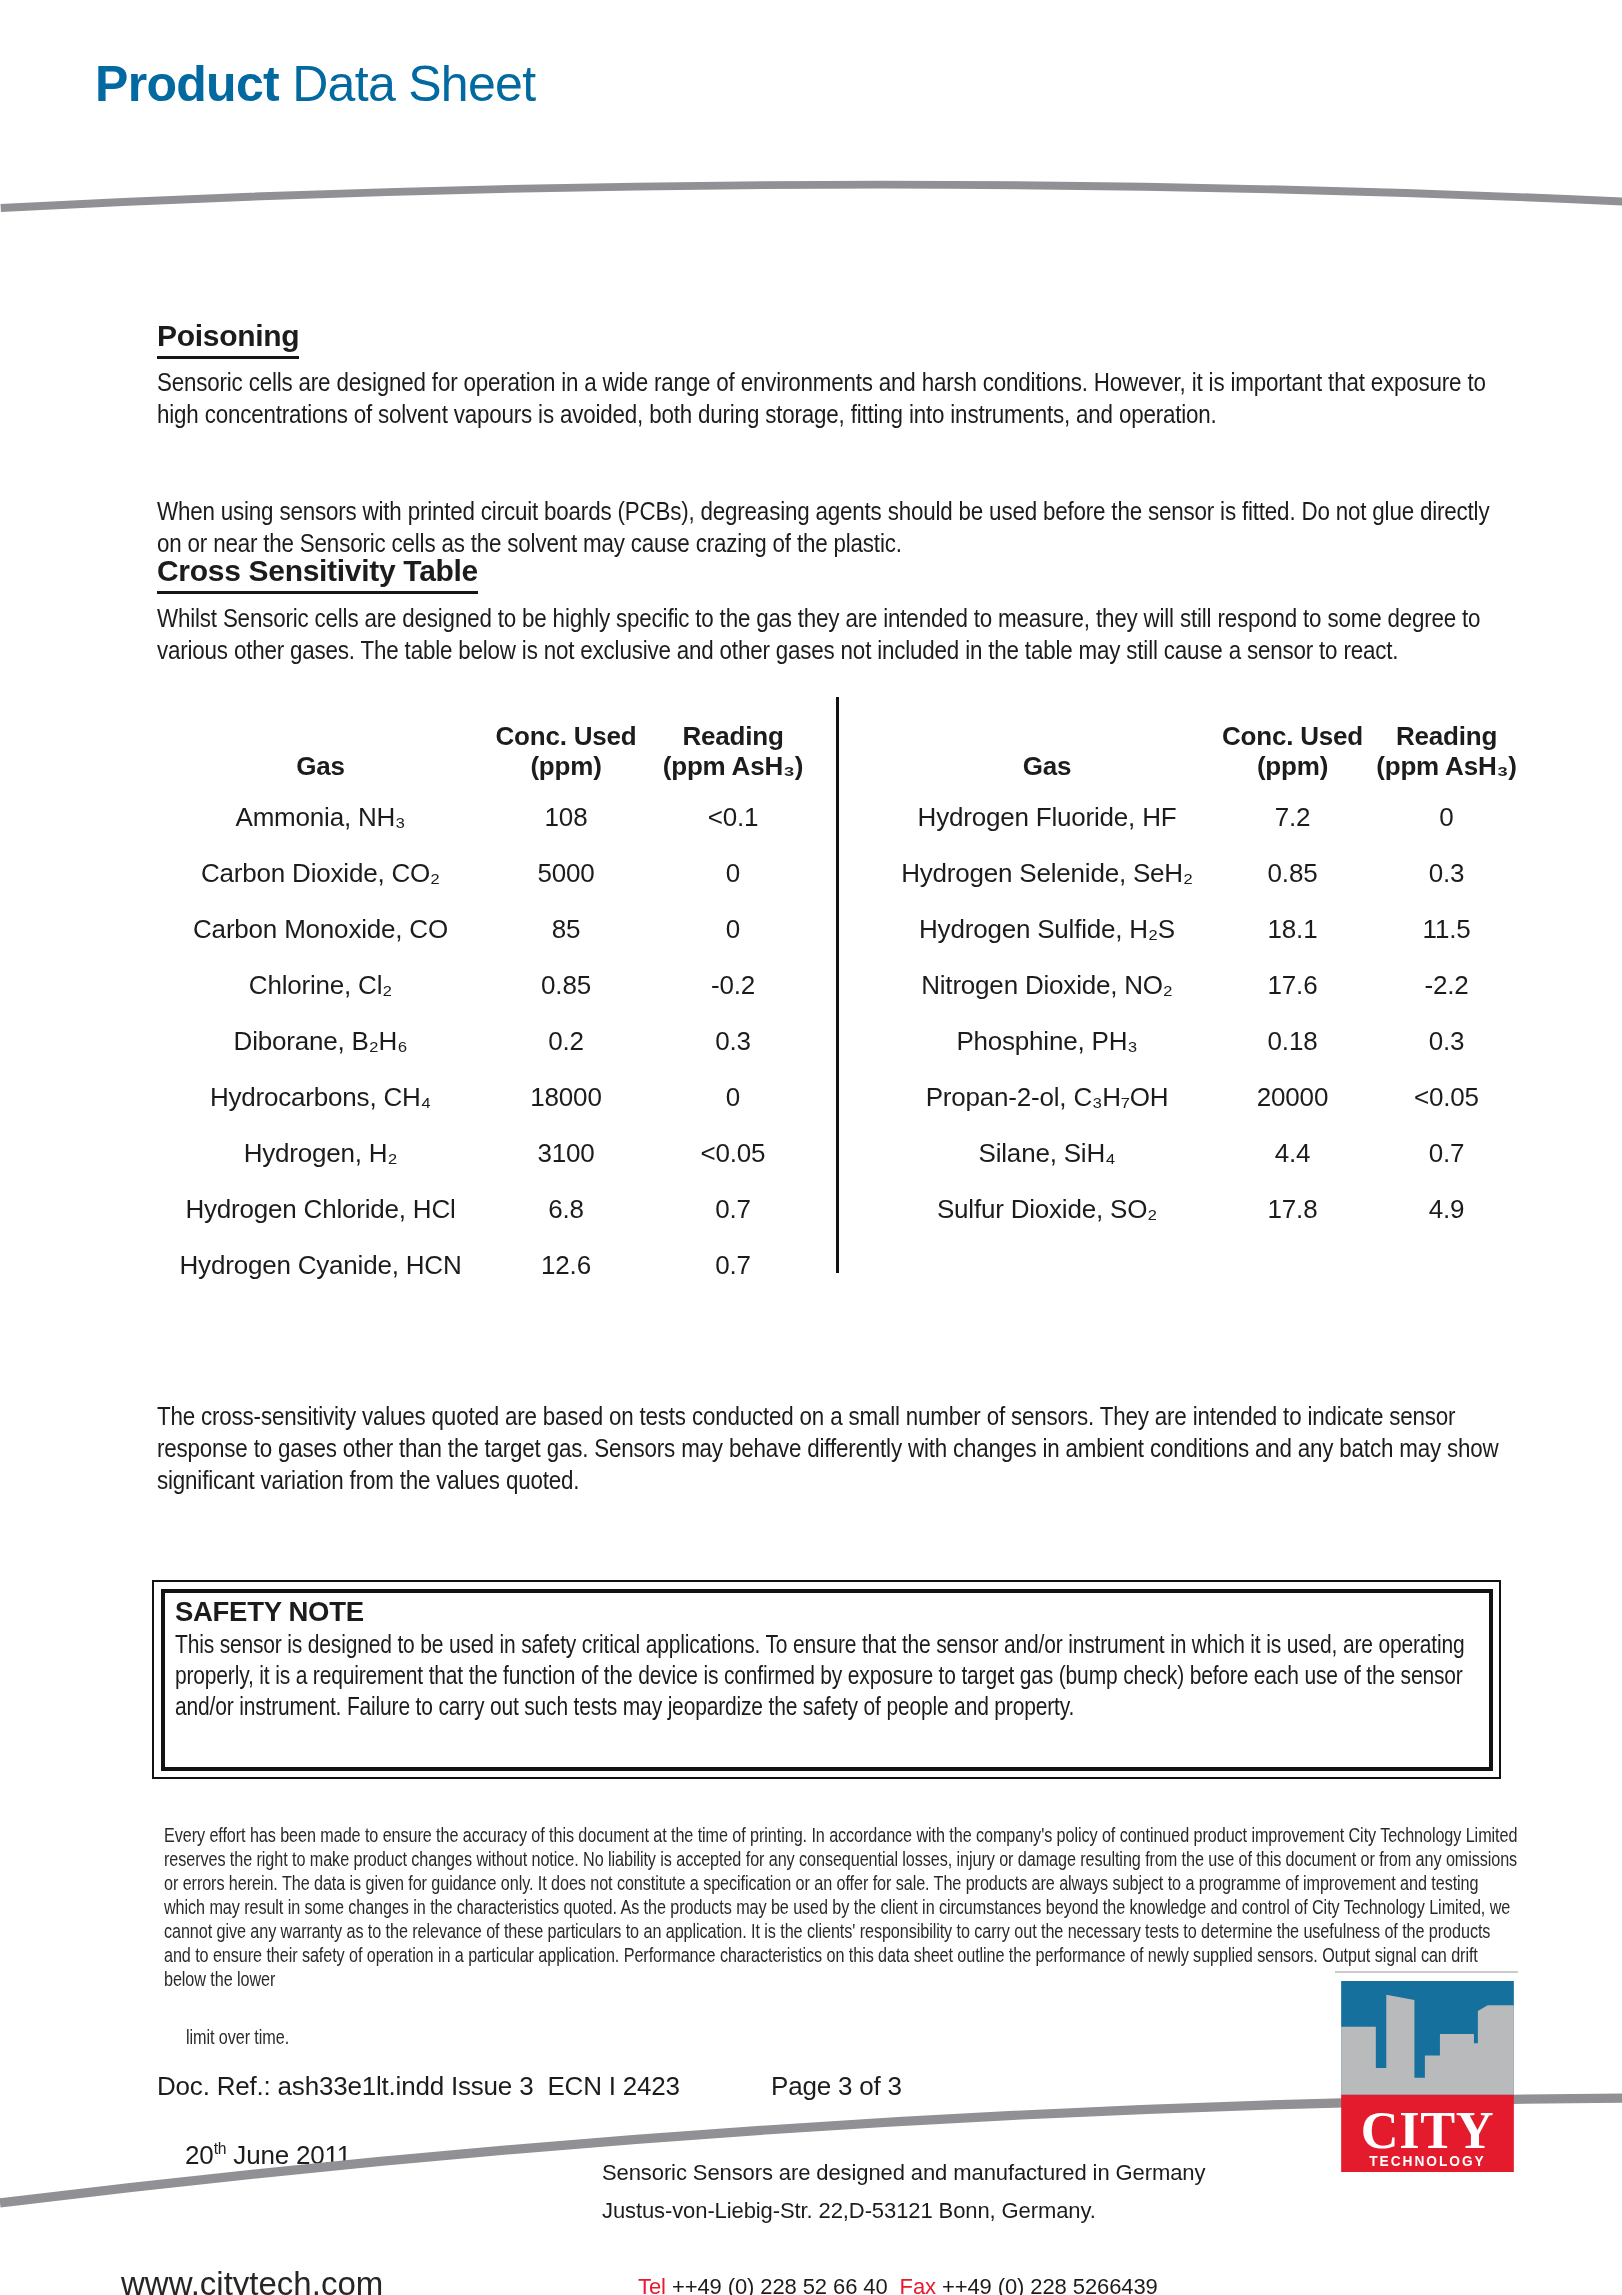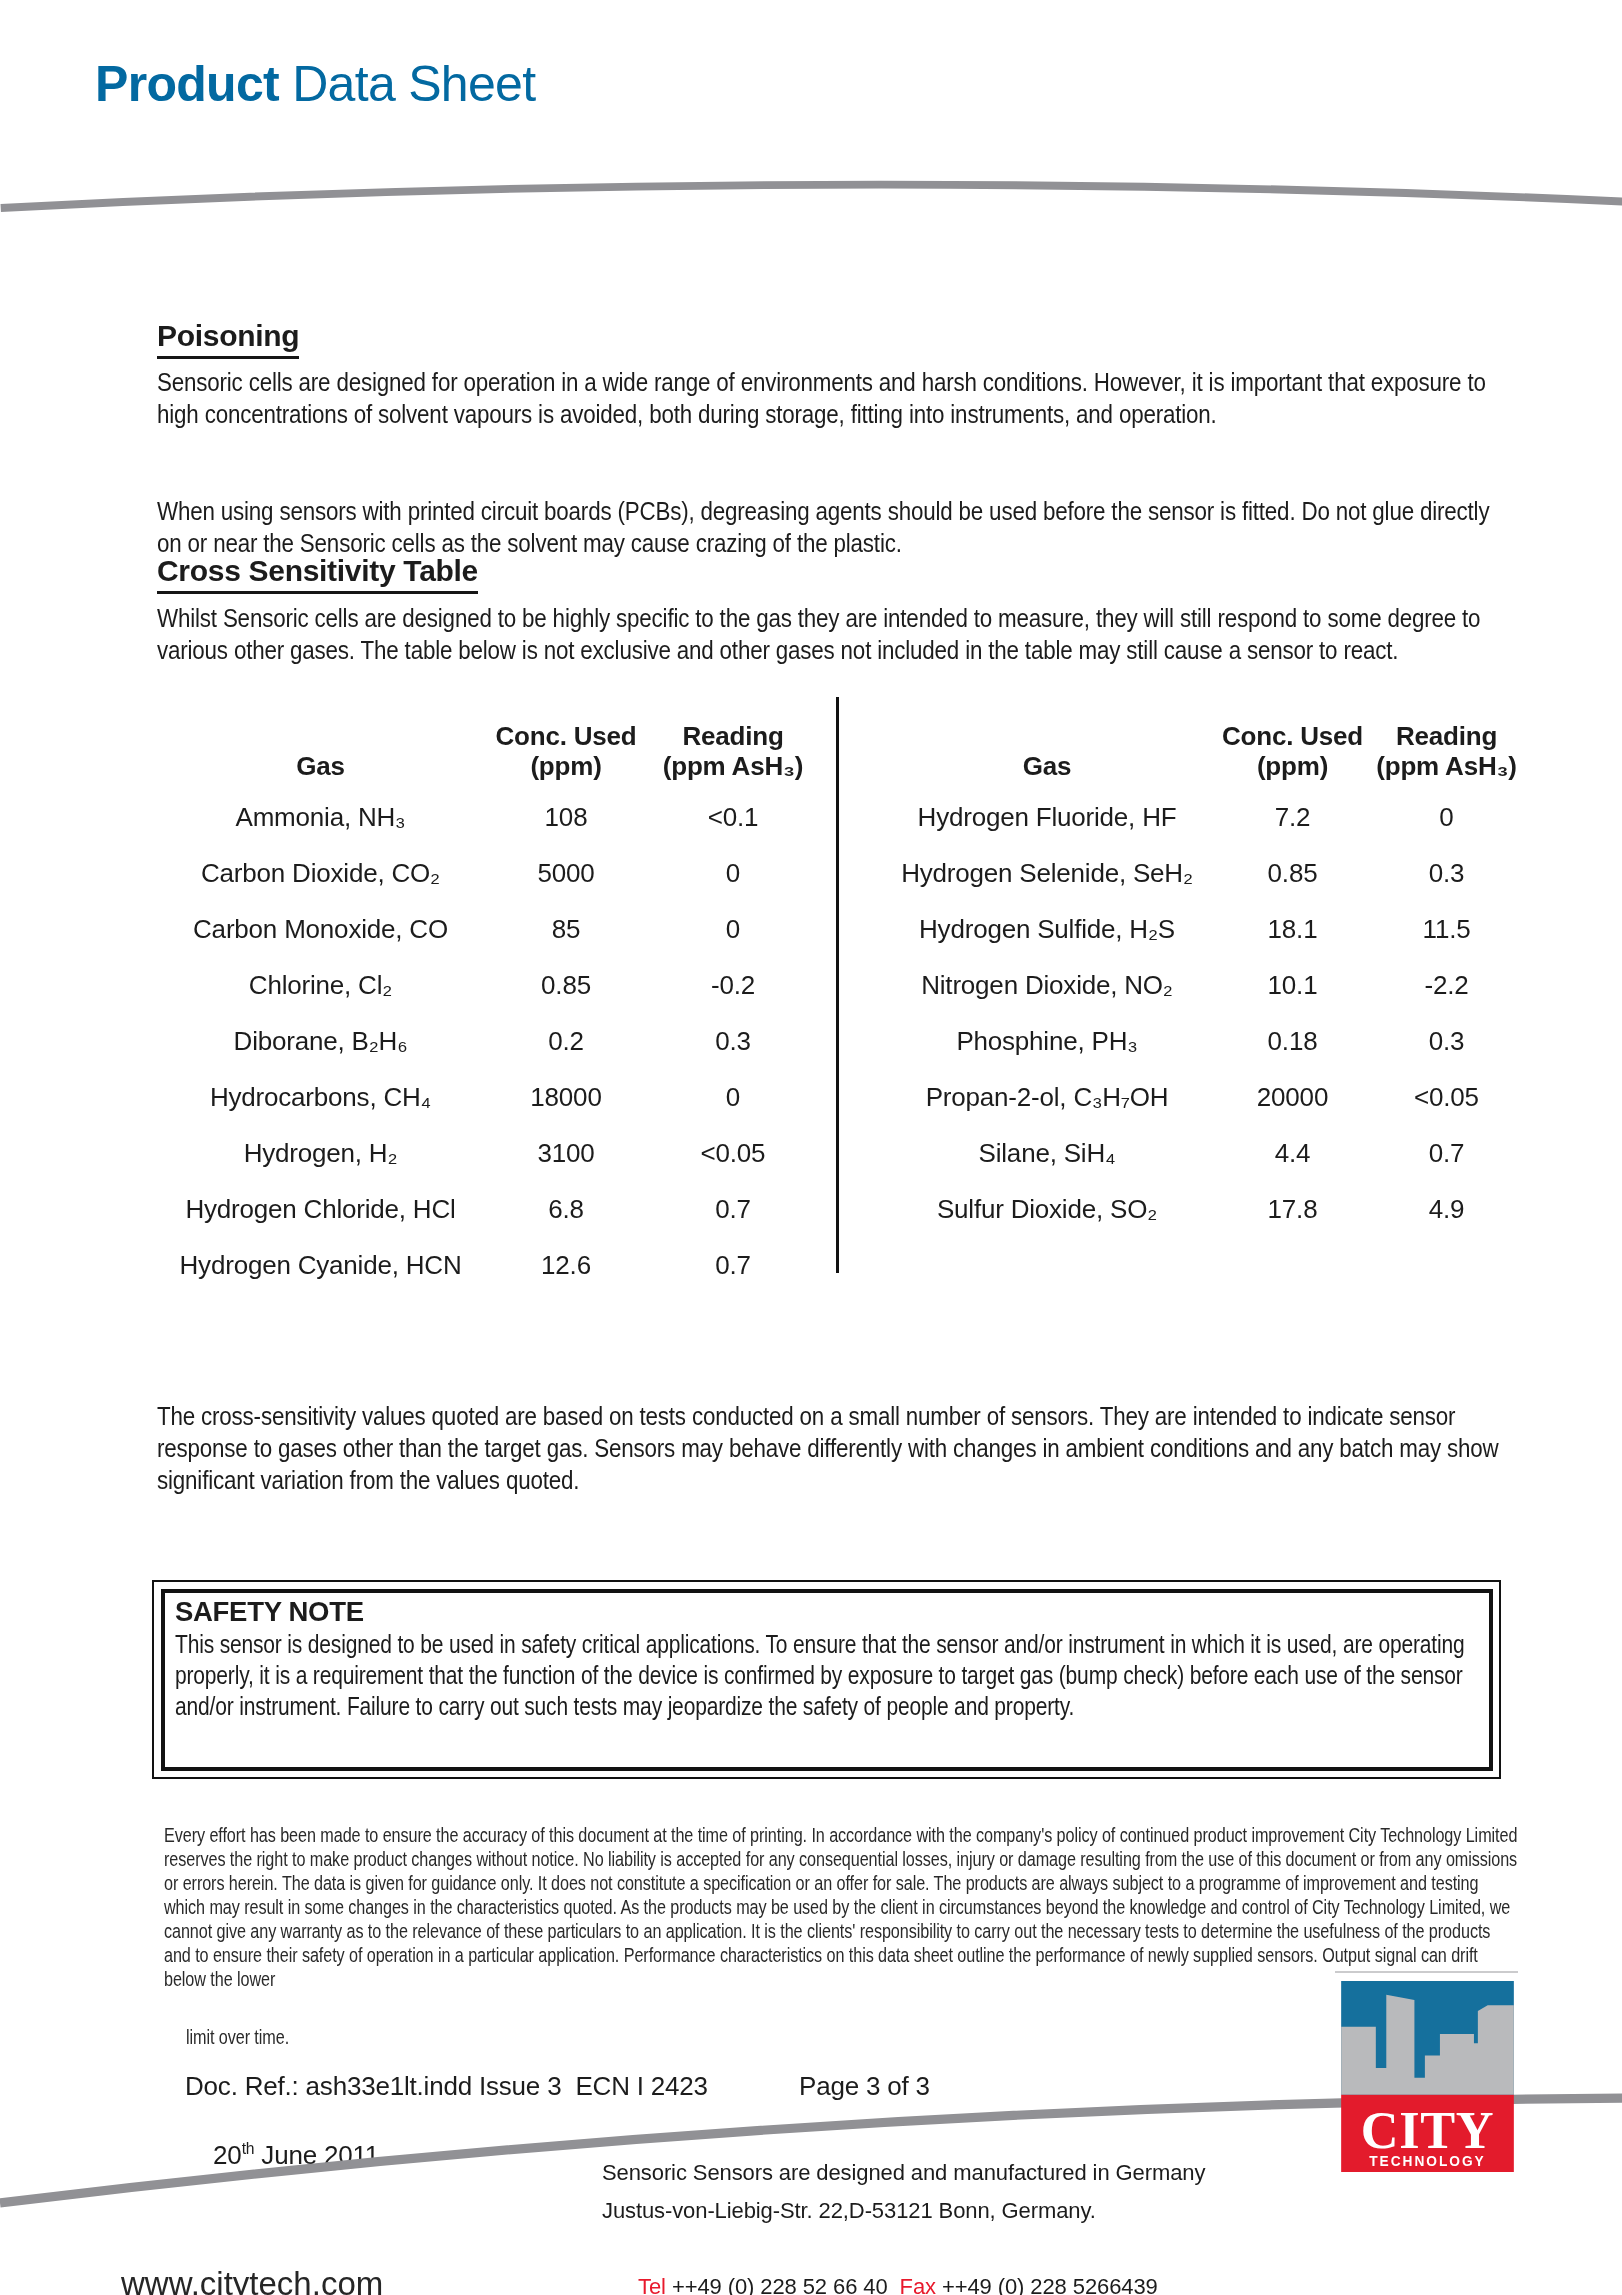--- a/index.html
+++ b/index.html
@@ -20,21 +20,21 @@
   .ctable .hdr{align-self:end;font-weight:bold;padding-bottom:7.9px;line-height:30px;margin-top:24px;}
   .t-gas{text-align:center;white-space:nowrap;}
   .t-num{text-align:center;white-space:nowrap;}
   
   .safety-outer{left:152px;top:1580px;width:1345px;height:195px;border:2.6px solid #121212;}
   .safety-inner{position:absolute;left:6.5px;top:6.5px;right:6.5px;bottom:6.5px;border:4.6px solid #121212;padding:2.6px 10.5px;overflow:hidden;}
   .safety-title{font-size:27.5px;font-weight:bold;letter-spacing:-0.3px;line-height:34px;}
   .safety-body{font-size:25px;line-height:31px;letter-spacing:-0.2px;width:1550px;transform:scaleX(0.84);transform-origin:0 0;}
   
   .fine{font-size:19.3px;line-height:24px;letter-spacing:-0.1px;width:1616px;transform:scaleX(0.84);transform-origin:0 0;color:#2a2a2a;}
-  .docref{font-size:26px;letter-spacing:-0.2px;white-space:pre-wrap;margin-left:28px;}
+  .docref{font-size:26px;letter-spacing:-0.2px;white-space:pre-wrap;}
   sup.ord{font-size:15.7px;vertical-align:super;line-height:0;}
   
   .site{font-size:33px;letter-spacing:0px;color:#262626;margin-top:40px;}
   .addr{font-size:22px;line-height:38px;letter-spacing:-0.1px;color:#1c1c1c;white-space:nowrap;}
   .red{color:#e8192c;}
   .swoosh{display:block;}
 </style>
 </head>
 <body>
 
@@ -109,21 +109,21 @@
   <div class="t-gas">Hydrogen Fluoride, HF</div>
       <div class="t-num">7.2</div>
       <div class="t-num">0</div>
       <div class="t-gas">Hydrogen Selenide, SeH₂</div>
       <div class="t-num">0.85</div>
       <div class="t-num">0.3</div>
       <div class="t-gas">Hydrogen Sulfide, H₂S</div>
       <div class="t-num">18.1</div>
       <div class="t-num">11.5</div>
       <div class="t-gas">Nitrogen Dioxide, NO₂</div>
-      <div class="t-num">10.1</div>
+      <div class="t-num">17.6</div>
       <div class="t-num">-2.2</div>
       <div class="t-gas">Phosphine, PH₃</div>
       <div class="t-num">0.18</div>
       <div class="t-num">0.3</div>
       <div class="t-gas">Propan-2-ol, C₃H₇OH</div>
       <div class="t-num">20000</div>
       <div class="t-num">&lt;0.05</div>
       <div class="t-gas">Silane, SiH₄</div>
       <div class="t-num">4.4</div>
       <div class="t-num">0.7</div>

